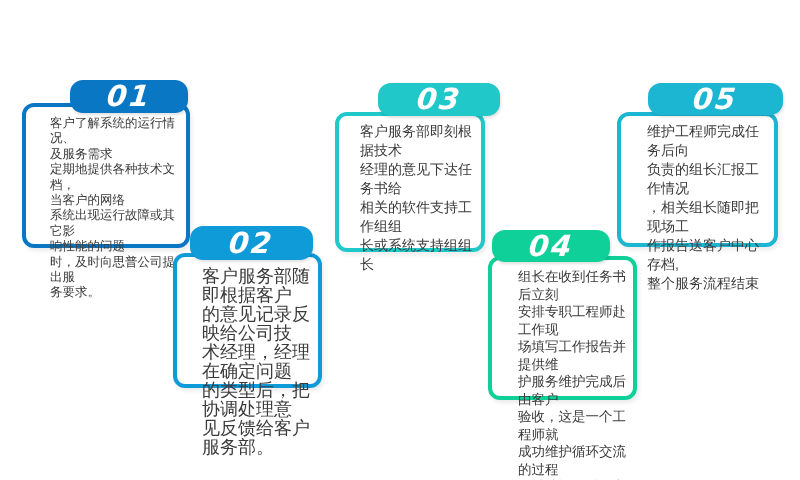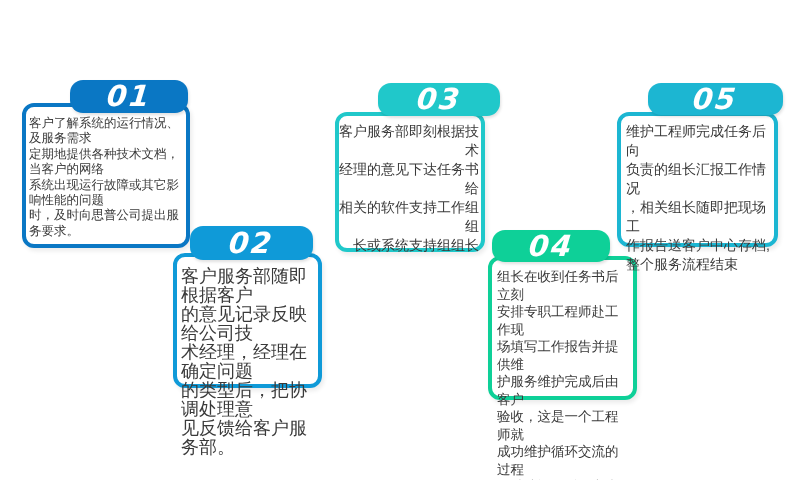--- a/index.html
+++ b/index.html
@@ -40,36 +40,37 @@
     font-size: 29px;
     line-height: 1;
     letter-spacing: 2px;
     transform: skewX(-6deg);
   }
   .body-text {
     position: relative;
     white-space: pre-line;
     color: #3a3a3a;
     font-family: Liberation Sans, sans-serif;
+    margin-left: 21px;
   }
 
   
   #card1 { left: 22px;  top: 103px; width: 168px; height: 145px; border-color: #0a77c4; }
   #card1 .badge { left: 44px; top: -27px; width: 118px; height: 33px; background: #0a77c4; }
   #card1 .body-text { padding: 9px 2px 0 3px; font-size: 12.5px; line-height: 15.4px; }
 
   
   #card2 { left: 173px; top: 253px; width: 149px; height: 135px; border-color: #0f9ad8; }
   #card2 .badge { left: 13px; top: -31px; width: 123px; height: 34px; background: #0f9ad8; }
   #card2 .body-text { padding: 10px 2px 0 4px; font-size: 18px; line-height: 19px; }
 
   
   #card3 { left: 335px; top: 112px; width: 150px; height: 140px; border-color: #20c8ca; }
   #card3 .badge { left: 39px; top: -33px; width: 122px; height: 33px; background: #20c8ca; }
-  #card3 .body-text { padding: 6px 2px 0 0; font-size: 14px; line-height: 19px; text-align: right; }
+  #card3 .body-text { padding: 6px 2px 0 0; font-size: 14px; line-height: 19px; }
 
   
   #card4 { left: 488px; top: 256px; width: 149px; height: 144px; border-color: #0ed098; }
   #card4 .badge { left: 0px; top: -30px; width: 118px; height: 32px; background: #0ed098; }
   #card4 .body-text { padding: 8px 2px 0 5px; font-size: 13.5px; line-height: 17.5px; }
 
   
   #card5 { left: 617px; top: 112px; width: 161px; height: 135px; border-color: #1cb6d2; }
   #card5 .badge { left: 27px; top: -33px; width: 135px; height: 32px; background: #1cb6d2; }
   #card5 .body-text { padding: 6px 2px 0 5px; font-size: 14px; line-height: 19px; }

